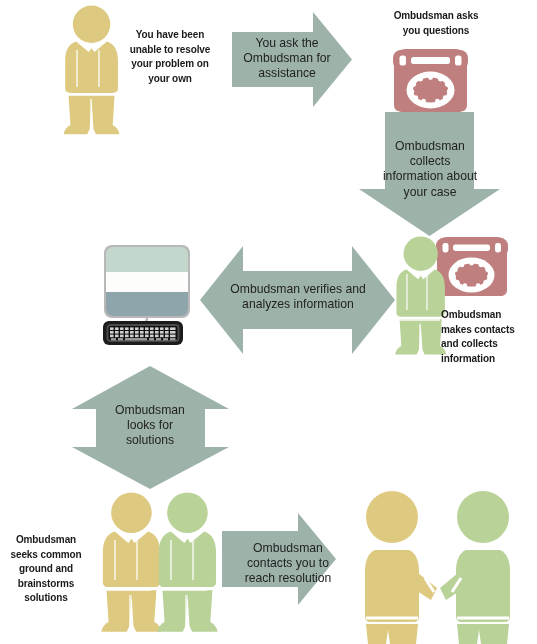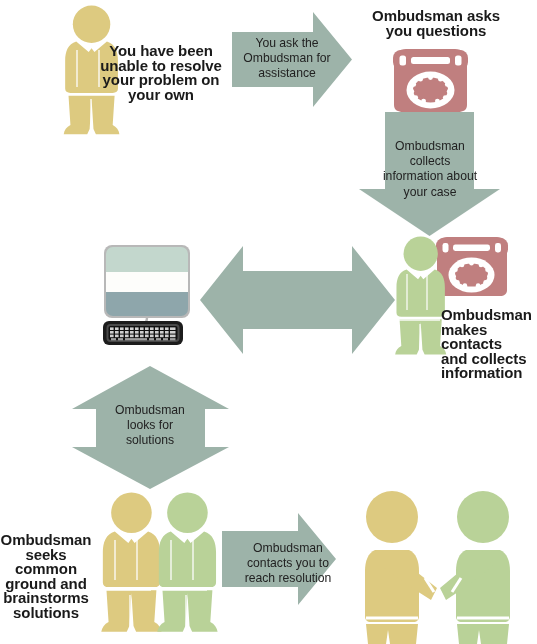--- a/index.html
+++ b/index.html
@@ -10,21 +10,21 @@
   }
   #canvas{position:absolute;left:0;top:0;width:537px;height:644px;}
 
   .abs{position:absolute;}
 
   
   .label{
     position:absolute;
     font-family:"Liberation Sans", sans-serif;
     font-weight:bold;
-    font-size:15px;
+    font-size:10px;
     line-height:14.6px;
     color:#1a1a1a;
     letter-spacing:-0.1px;
     text-align:center;
     white-space:pre-line;
   }
   .arrow-text{
     position:absolute;
     font-family:"Liberation Sans", sans-serif;
     font-weight:normal;
@@ -293,21 +293,21 @@
       <g stroke="#ffffff" stroke-width="3" fill="none">
         <path d="M425,578 L434,592"></path>
         <path d="M452,592 L461,578"></path>
         <path d="M366,618 L418,618"></path>
         <path d="M457,618 L509,618"></path>
       </g>
     </g>
 
   </svg>
 
-  <div class="label" style="left:100px;top:28px;width:122px;margin-top:16px;">You have been
+  <div class="label" style="left:109px;top:28px;width:122px;">You have been
 unable to resolve
 your problem on
 your own</div>
 
   <div class="arrow-text lft" style="left:241px;top:36px;width:92px;">You ask the
 Ombudsman for
 assistance</div>
 
   <div class="label" style="left:362px;top:9px;width:148px;">Ombudsman asks
 you questions</div>
@@ -315,20 +315,22 @@
   <div class="arrow-text ctr" style="left:370px;top:139px;width:120px;">Ombudsman
 collects
 information about
 your case</div>
 
   <div class="label" style="left:441px;top:308px;width:96px;text-align:left;">Ombudsman
 makes contacts
 and collects
 information</div>
 
+  <div class="arrow-text ctr" style="left:222px;top:282px;width:152px;">Ombudsman verifies and
+analyzes information</div>
 
 
   <div class="arrow-text ctr" style="left:100px;top:403px;width:100px;">Ombudsman
 looks for
 solutions</div>
 
   <div class="label" style="left:0px;top:533px;width:92px;">Ombudsman
 seeks common
 ground and
 brainstorms

